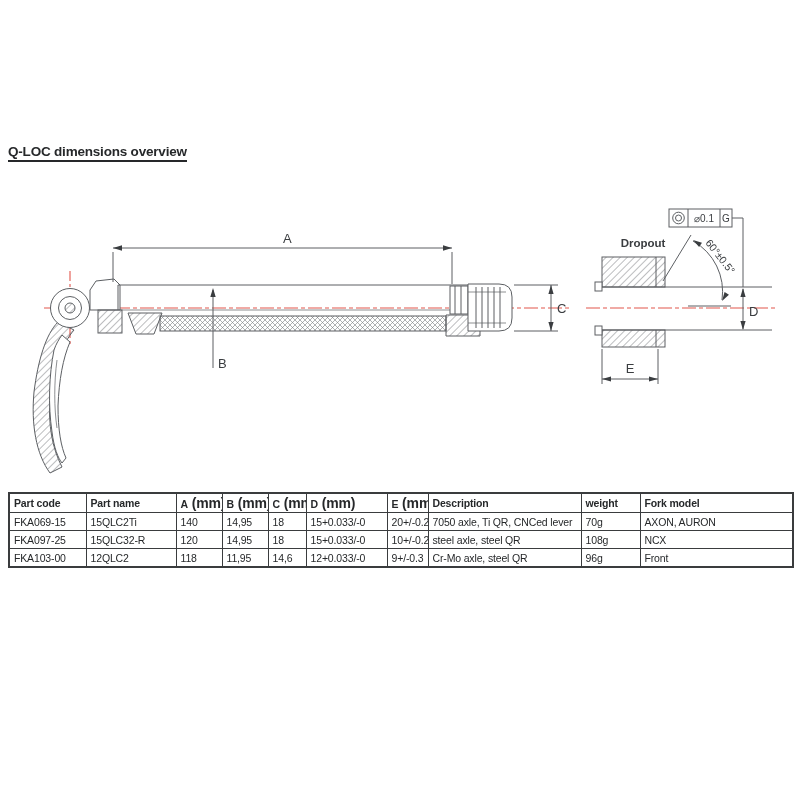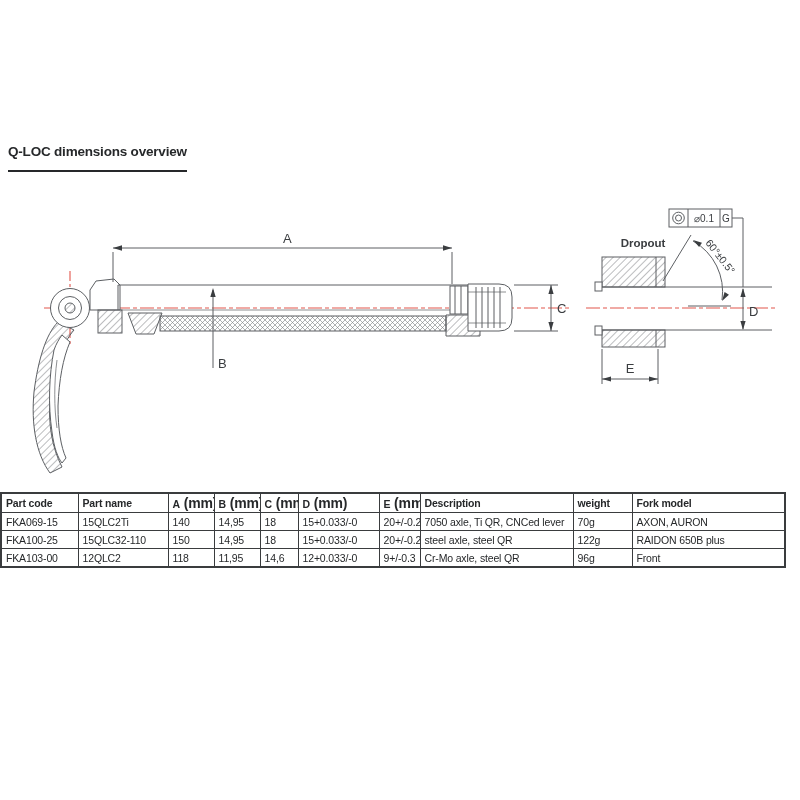--- a/index.html
+++ b/index.html
@@ -2,27 +2,27 @@
 <html><head>
 <meta charset="utf-8">
 <style>
   html,body{margin:0;padding:0;}
   body{
     width:800px;height:800px;background:#ffffff;position:relative;overflow:hidden;
     font-family:"Liberation Sans",sans-serif;color:#26282a;
   }
   .page-title{
     position:absolute;left:8px;top:144px;font-size:13.5px;font-weight:bold;
-    letter-spacing:-0.2px;border-bottom:2px solid #26282a;padding-bottom:11px;
+    letter-spacing:-0.2px;border-bottom:2px solid #26282a;padding-bottom:1px;
     display:inline-block;
   }
   .drawing{position:absolute;left:0;top:0;}
   svg text{font-family:"Liberation Sans",sans-serif;}
   table.dims{
-    position:absolute;left:0;top:492px;width:784px;
+    position:absolute;left:8px;top:492px;width:784px;
     border-collapse:collapse;table-layout:fixed;
     font-size:10.5px;letter-spacing:-0.15px;color:#26282a;
     border:2px solid #3a3c3e;
   }
   table.dims th,table.dims td{
     border:1px solid #3a3c3e;padding:1px 3px 1px 4px;height:15px;
     text-align:left;vertical-align:middle;white-space:nowrap;overflow:hidden;
   }
   table.dims th{font-weight:bold;height:16px;}
   table.dims .unit{font-size:14px;font-weight:bold;}
@@ -186,30 +186,30 @@
         <td>140</td>
         <td>14,95</td>
         <td>18</td>
         <td>15+0.033/-0</td>
         <td>20+/-0.2</td>
         <td>7050 axle, Ti QR, CNCed lever</td>
         <td>70g</td>
         <td>AXON, AURON</td>
       </tr>
       <tr>
-        <td>FKA100-25</td>
-        <td>15QLC32-110</td>
-        <td>150</td>
+        <td>FKA097-25</td>
+        <td>15QLC32-R</td>
+        <td>120</td>
         <td>14,95</td>
         <td>18</td>
         <td>15+0.033/-0</td>
-        <td>20+/-0.2</td>
+        <td>10+/-0.2</td>
         <td>steel axle, steel QR</td>
-        <td>122g</td>
-        <td>RAIDON 650B plus</td>
+        <td>108g</td>
+        <td>NCX</td>
       </tr>
       <tr>
         <td>FKA103-00</td>
         <td>12QLC2</td>
         <td>118</td>
         <td>11,95</td>
         <td>14,6</td>
         <td>12+0.033/-0</td>
         <td>9+/-0.3</td>
         <td>Cr-Mo axle, steel QR</td>

